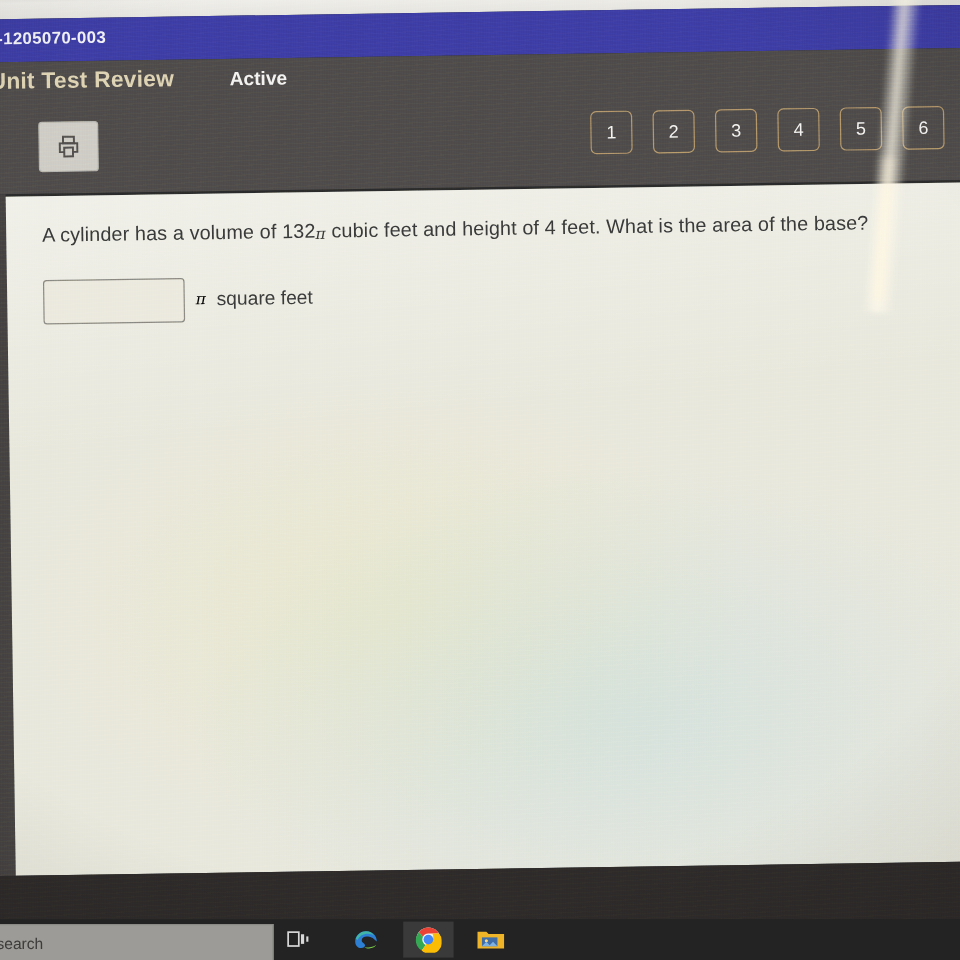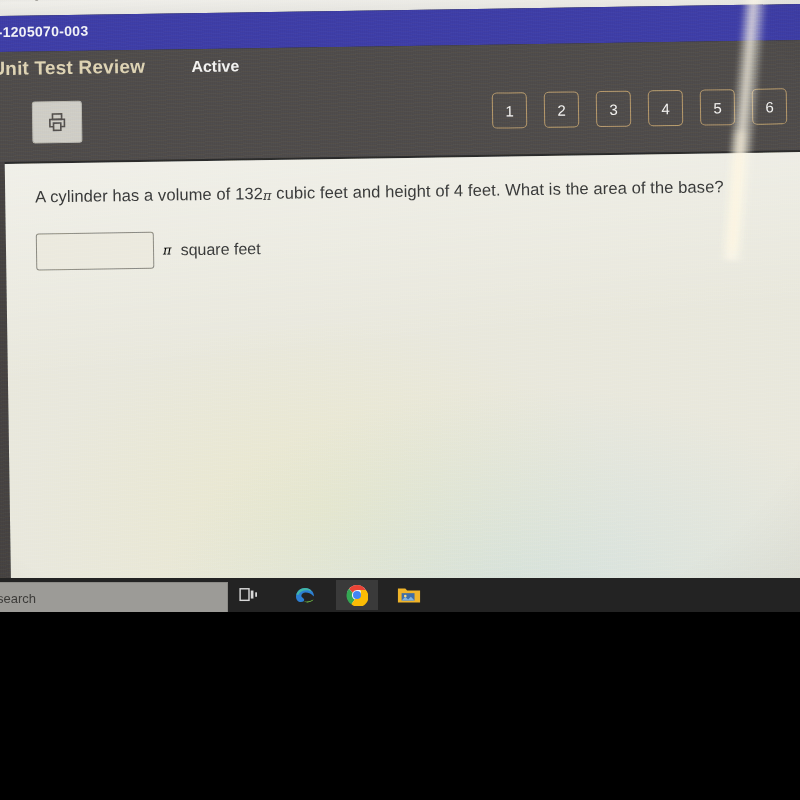--- a/index.html
+++ b/index.html
@@ -1,18 +1,18 @@
 <!DOCTYPE html>
 <html><head>
 <meta charset="utf-8">
 <style>
   html,body{margin:0;padding:0;background:#000;}
   body{width:800px;height:800px;overflow:hidden;font-family:"Liberation Sans",sans-serif;}
 
-  #photo{position:relative;width:800px;height:612px;overflow:hidden;background:#2b2b2b;}
+  #photo{position:relative;width:800px;height:800px;overflow:hidden;background:#2b2b2b;}
 
   
   #screen{
     position:absolute;left:-26px;top:-14px;width:860px;height:790px;
     transform:rotate(-0.85deg);transform-origin:50% 50%;
   }
 
   
   .urlbar{position:absolute;left:0;top:0;width:860px;height:24px;
     background:linear-gradient(180deg,#d8d7d2 0%,#efeee9 45%,#e6e5e0 100%);}

